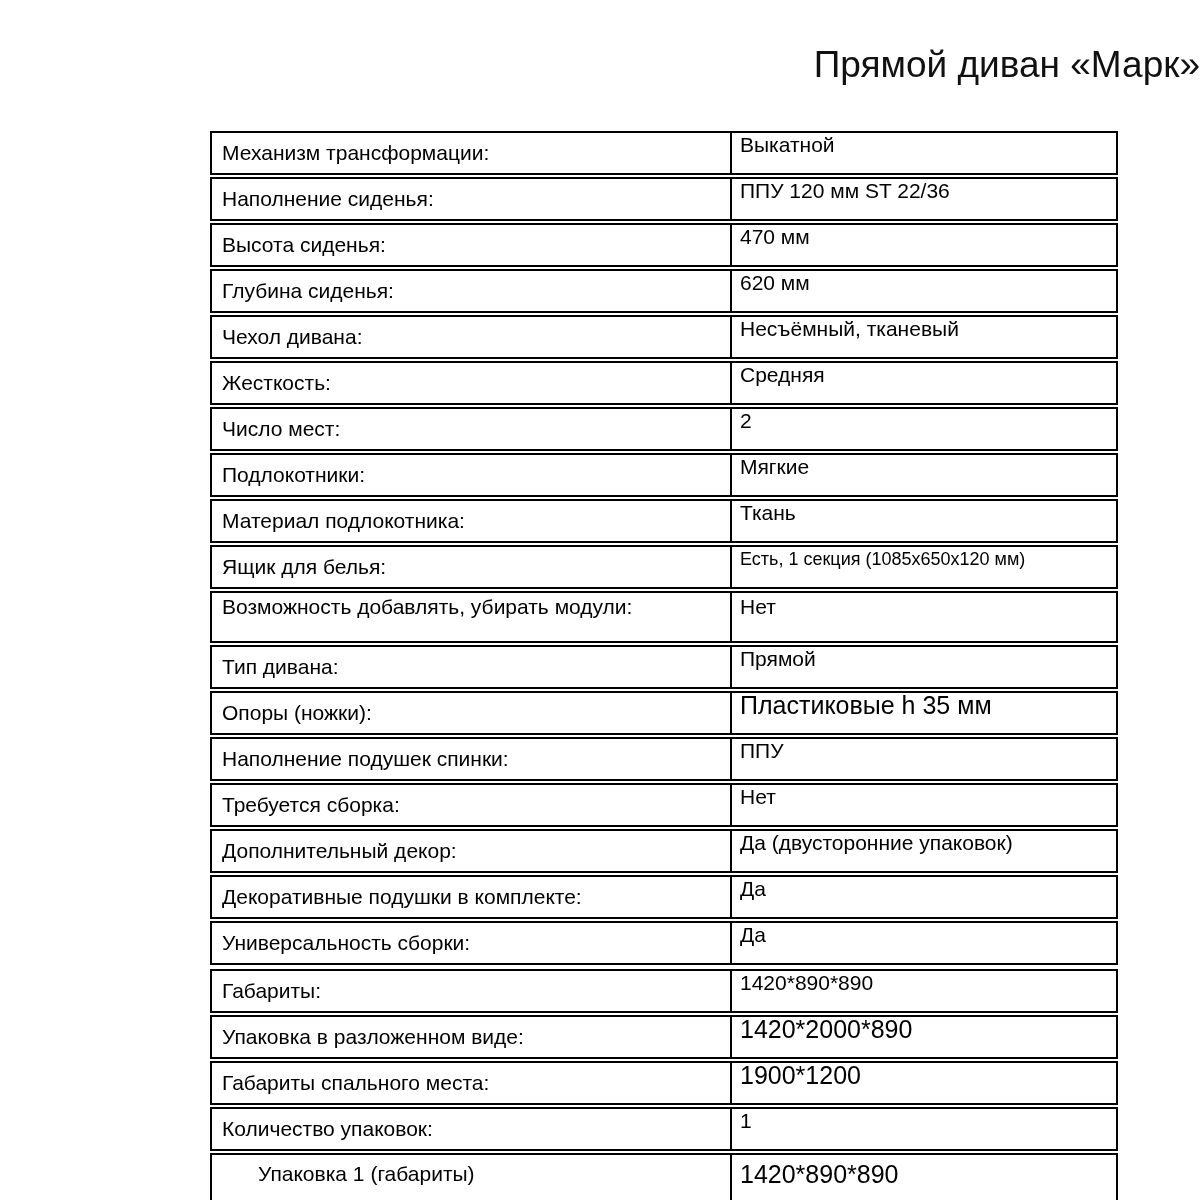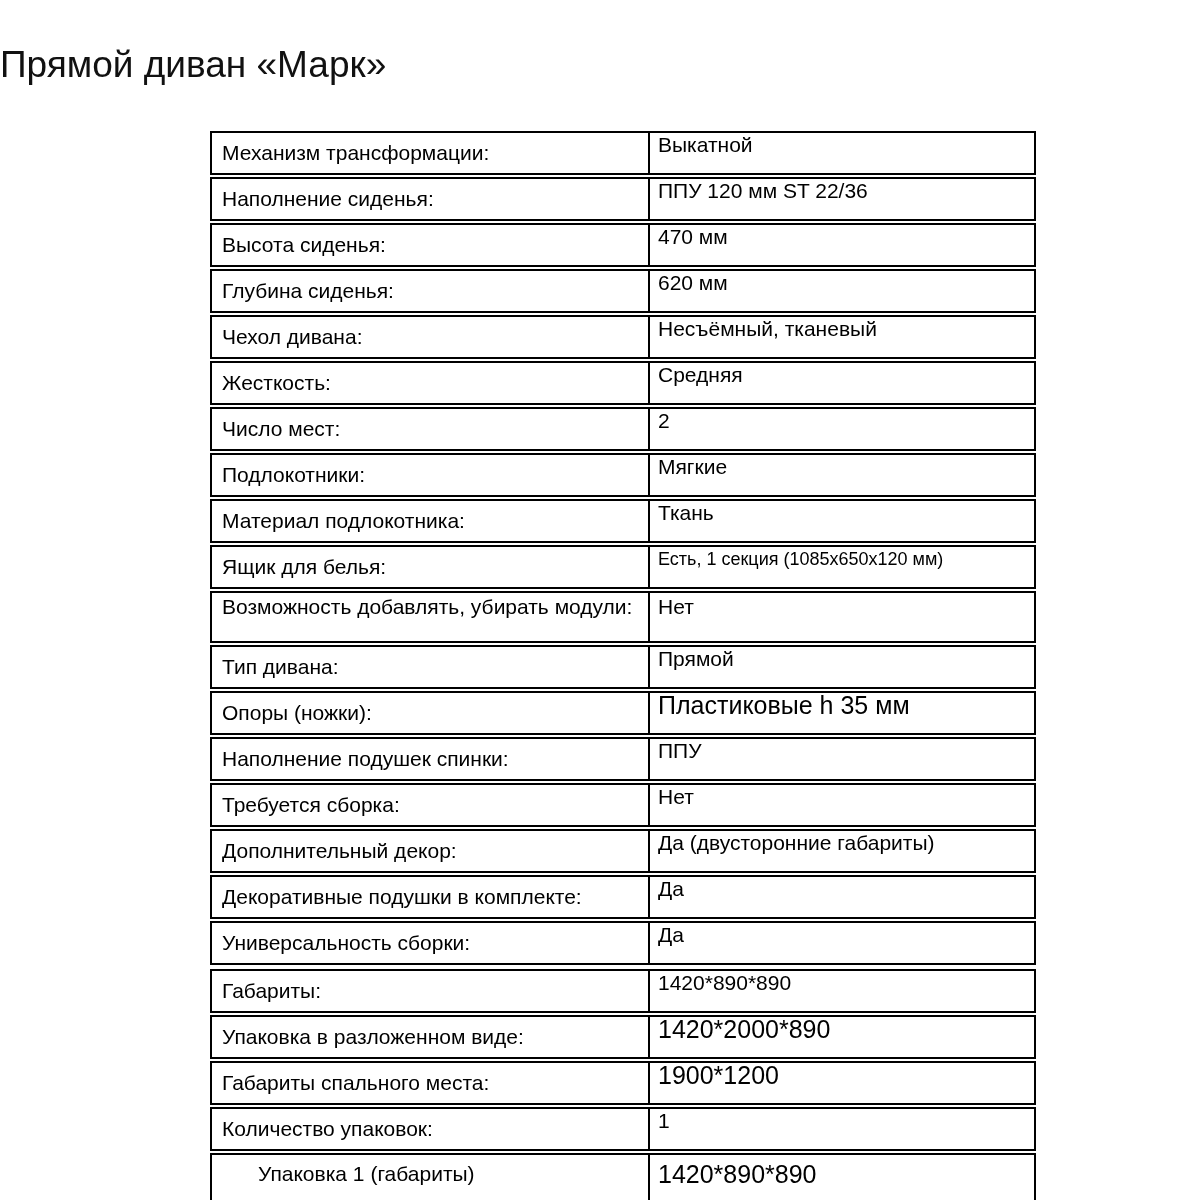--- a/index.html
+++ b/index.html
@@ -10,21 +10,21 @@
   body {
     width: 1200px;
     height: 1200px;
     font-family: "Liberation Sans", sans-serif;
     color: #000000;
     position: relative;
     overflow: hidden;
   }
   .page-title {
     margin: 44px 0 0 0;
-    text-align: left;
+    text-align: right;
     font-size: 37px;
     font-weight: 400;
     color: #111111;
     letter-spacing: 0px;
   }
   .tables-wrap {
     margin-left: 210px;
     width: 772px;
   }
   table.spec {
@@ -42,21 +42,21 @@
   table.spec td {
     box-sizing: border-box;
     border: 2px solid #000000;
     vertical-align: middle;
     font-size: 21px;
     line-height: 24px;
     overflow: hidden;
     white-space: normal;
   }
   table.spec td.label-cell {
-    width: 438px;
+    width: 520px;
     border-right: none;
     padding: 0 8px 0 10px;
   }
   table.spec td.value-cell {
     width: 388px;
     padding: 0 6px 16px 8px;
   }
   
   table.spec-1 td { height: 32px; }
   table.spec-2 td { height: 35px; }
@@ -131,21 +131,21 @@
         <tr>
           <td class="label-cell">Наполнение подушек спинки:</td>
           <td class="value-cell">ППУ</td>
         </tr>
         <tr>
           <td class="label-cell">Требуется сборка:</td>
           <td class="value-cell">Нет</td>
         </tr>
         <tr>
           <td class="label-cell">Дополнительный декор:</td>
-          <td class="value-cell">Да (двусторонние габариты)</td>
+          <td class="value-cell">Да (двусторонние упаковок)</td>
         </tr>
         <tr>
           <td class="label-cell">Декоративные подушки в комплекте:</td>
           <td class="value-cell">Да</td>
         </tr>
         <tr>
           <td class="label-cell">Универсальность сборки:</td>
           <td class="value-cell">Да</td>
         </tr>
       </tbody>

